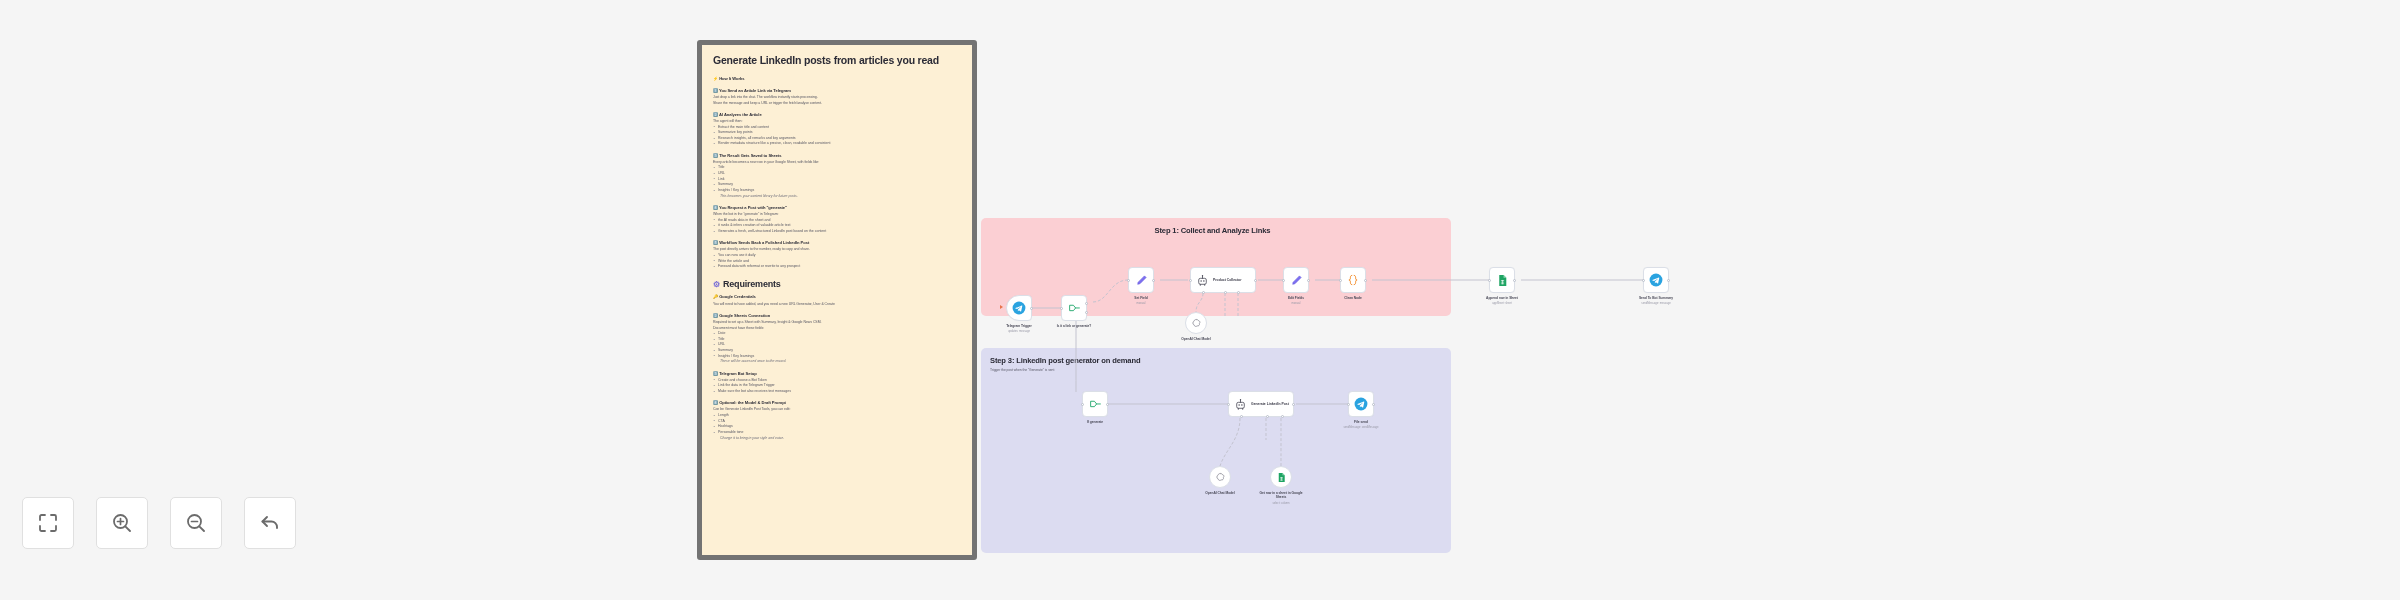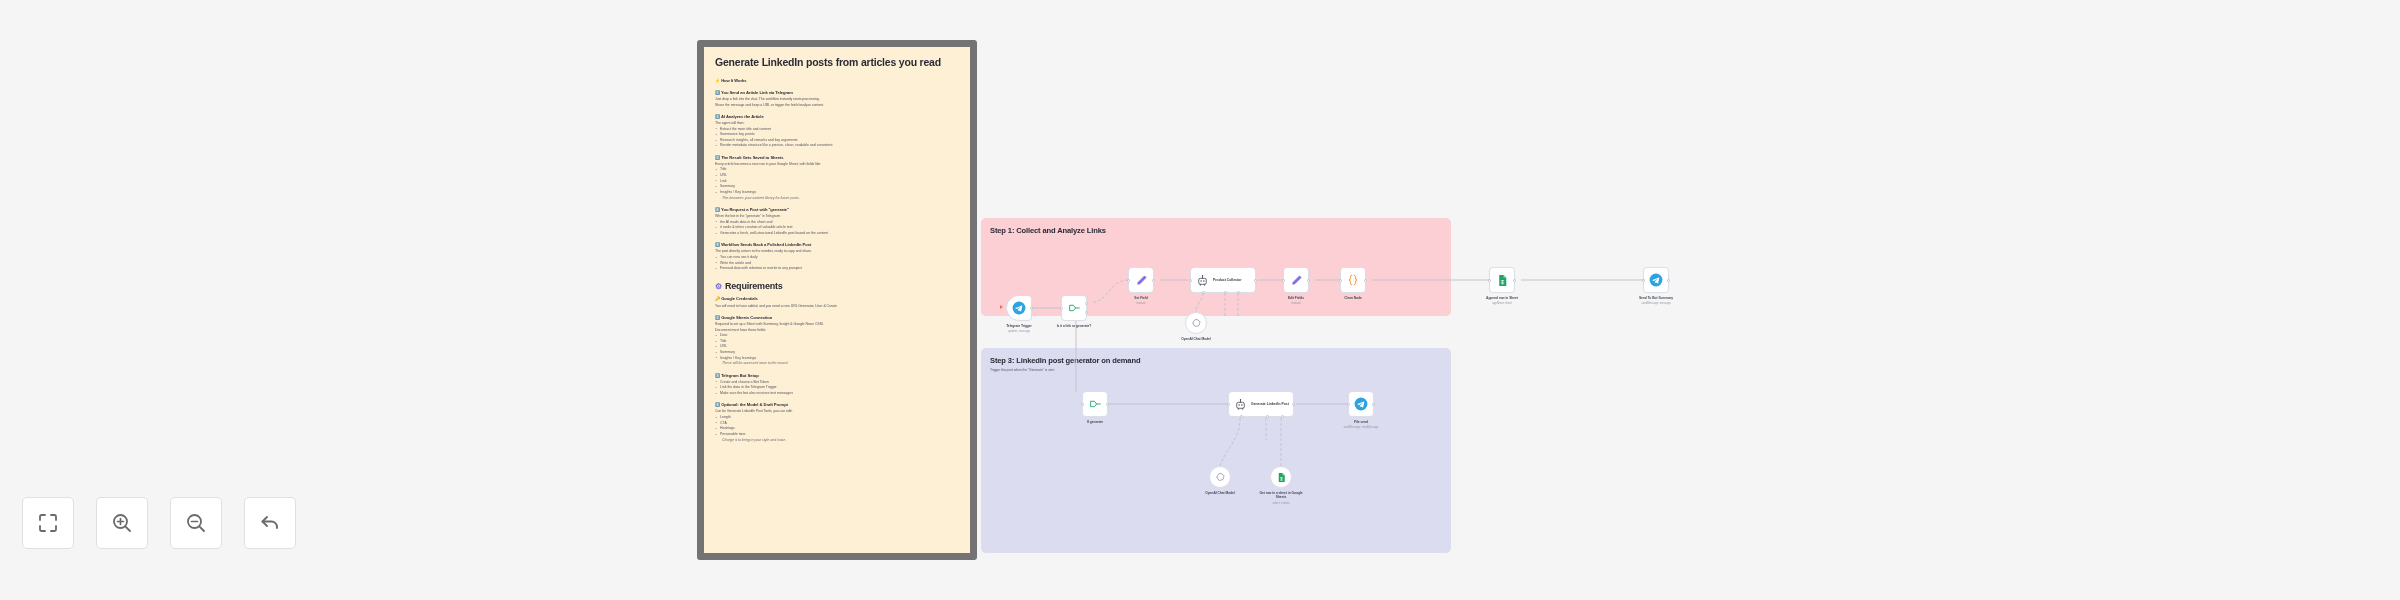--- a/index.html
+++ b/index.html
@@ -10,21 +10,21 @@
     overflow: hidden;
   }
   #canvas { position: relative; width: 2400px; height: 600px; background: #f5f5f5; }
 
   
   .sticky {
     position: absolute;
     left: 697px; top: 40px;
     width: 280px; height: 520px;
     background: #fdf0d5;
-    border: 7px solid #737373;
+    border: 5px solid #737373;
     border-radius: 3px;
     padding: 9px 11px 0 11px;
     overflow: hidden;
   }
   .sticky-title {
     font-size: 10.5px; font-weight: bold; color: #2b2b36;
     letter-spacing: -0.2px; line-height: 1.25; margin-bottom: 9px;
   }
   .s-h {
     font-size: 4.1px; font-weight: bold; color: #2b2b36;
@@ -36,21 +36,21 @@
   .s-li::before {
     content: "•"; position: absolute; left: 0.5px; top: -0.3px;
     color: #8a8a96; font-size: 4px;
   }
   .s-note { font-size: 3.5px; color: #6a6a78; line-height: 1.62; padding-left: 7px; font-style: italic; }
   .s-sub { font-size: 9px; font-weight: bold; color: #2b2b36; margin: 9px 0 3px 0; letter-spacing: -0.2px; }
   .s-sub .gear { color: #7a6fd6; font-size: 8px; margin-right: 3px; }
 
   
   .section { position: absolute; border-radius: 5px; }
-  #sec-step1 { left: 981px; top: 218px; width: 470px; height: 98px; background: #fbcfd3; }
+  #sec-step1 { left: 981px; top: 218px; width: 470px; height: 98px; background: #fbcfd3; text-align: center; }
   #sec-step2 { left: 1443px; top: 218px; width: 260px; height: 126px; background: #cdecd8; }
   #sec-step3 { left: 981px; top: 348px; width: 470px; height: 205px; background: #dcdcf1; }
   .sec-title {
     position: absolute; left: 9px; top: 7px; right: 16px;
     font-size: 7.6px; font-weight: bold; color: #2b2b36;
     line-height: 1.45; letter-spacing: -0.15px;
   }
   .sec-sub {
     position: absolute; left: 9px; top: 20px;
     font-size: 3.4px; color: #5a5a68; letter-spacing: -0.05px;

